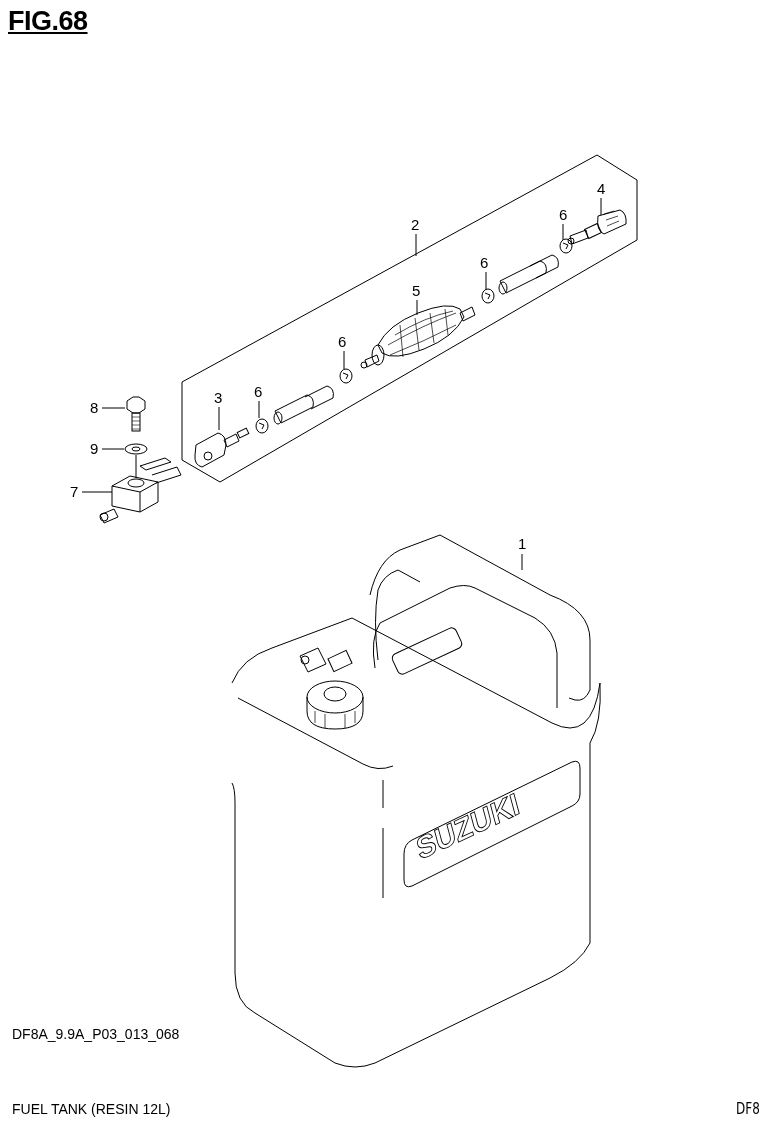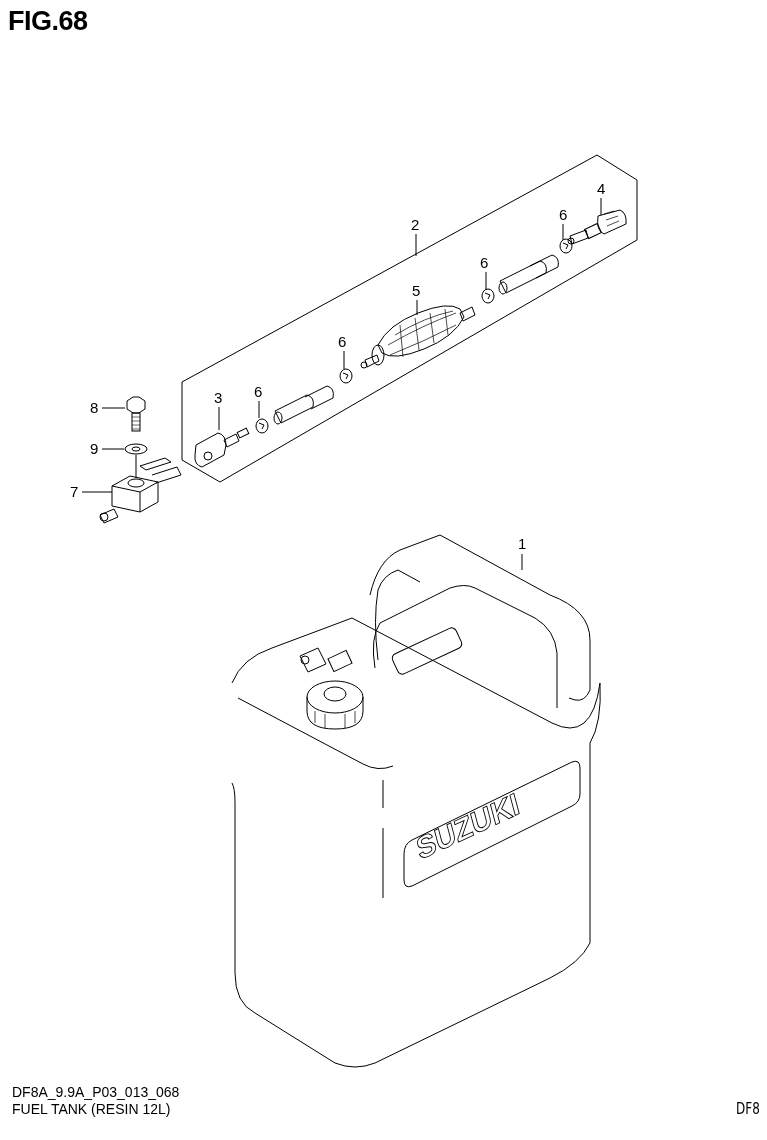--- a/index.html
+++ b/index.html
@@ -1,19 +1,19 @@
 <!DOCTYPE html>
 <html><head>
 <meta charset="utf-8">
 <style>
   html, body { margin:0; padding:0; background:#ffffff; }
   body { width:767px; height:1140px; position:relative; overflow:hidden; font-family:"Liberation Sans", sans-serif; color:#000; }
-  .fig-title { position:absolute; left:8px; top:6px; font-size:27px; font-weight:bold; letter-spacing:-0.5px; }
+  .fig-title { position:absolute; left:8px; top:6px; font-size:27px; font-weight:bold; letter-spacing:-0.5px;text-decoration:underline; }
   .caption { position:absolute; left:12px; font-size:14px; }
-  .cap1 { top:1084px; }
+  .cap1 { top:1026px; }
   .cap2 { top:1101px; }
   .cap-right { position:absolute; left:736px; top:1100px; font-size:15px; font-family:"DejaVu Sans", sans-serif; transform:scaleX(0.8); transform-origin:left; }
   svg.drawing { position:absolute; left:0; top:0; }
   .callout { font-family:"Liberation Sans", sans-serif; font-size:15px; }
 </style>
 </head>
 <body>
 
 <div class="fig-title">FIG.68</div>
 

